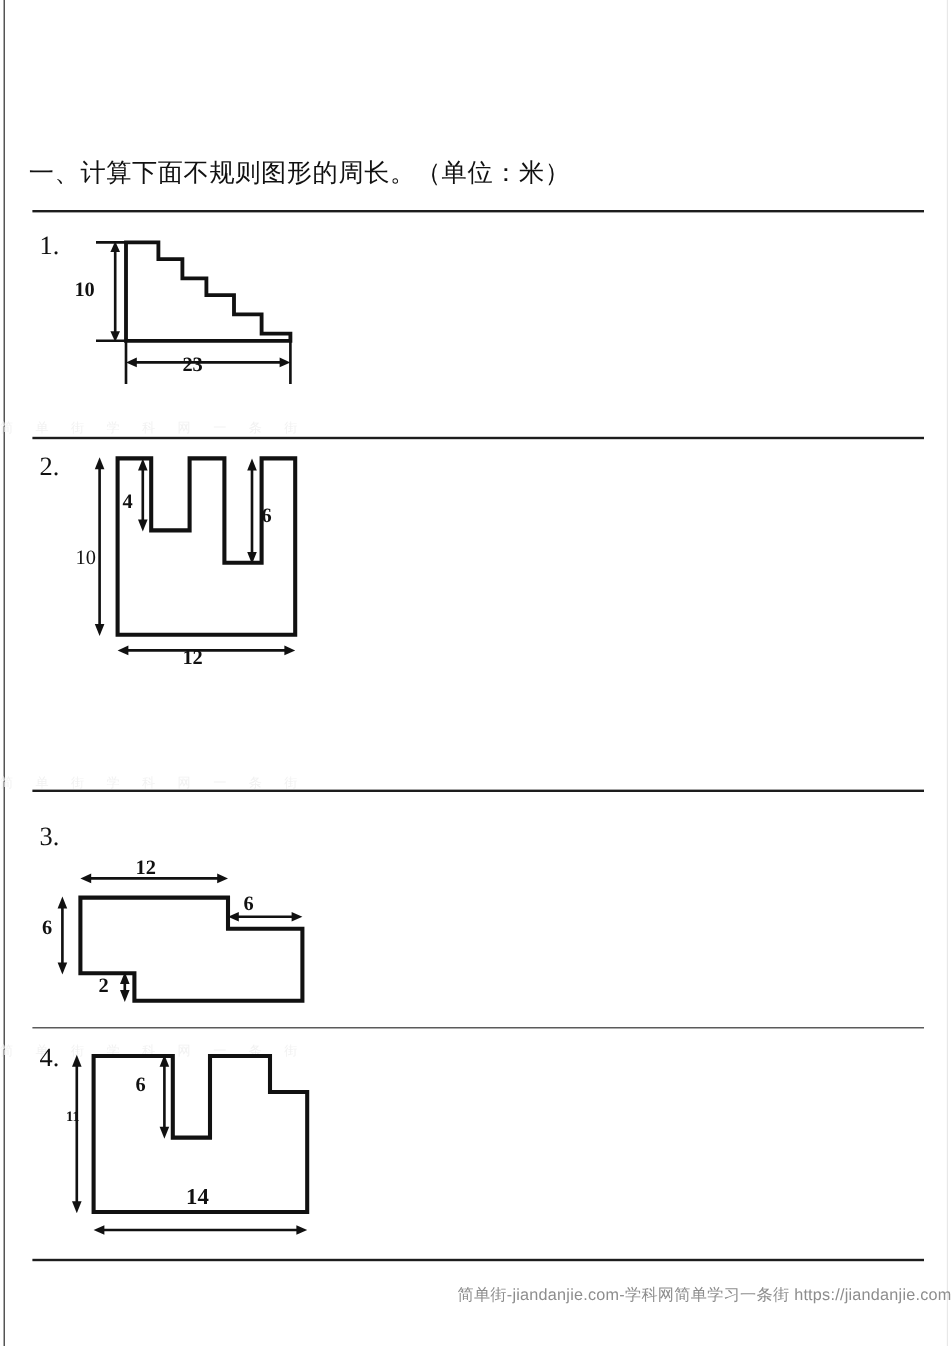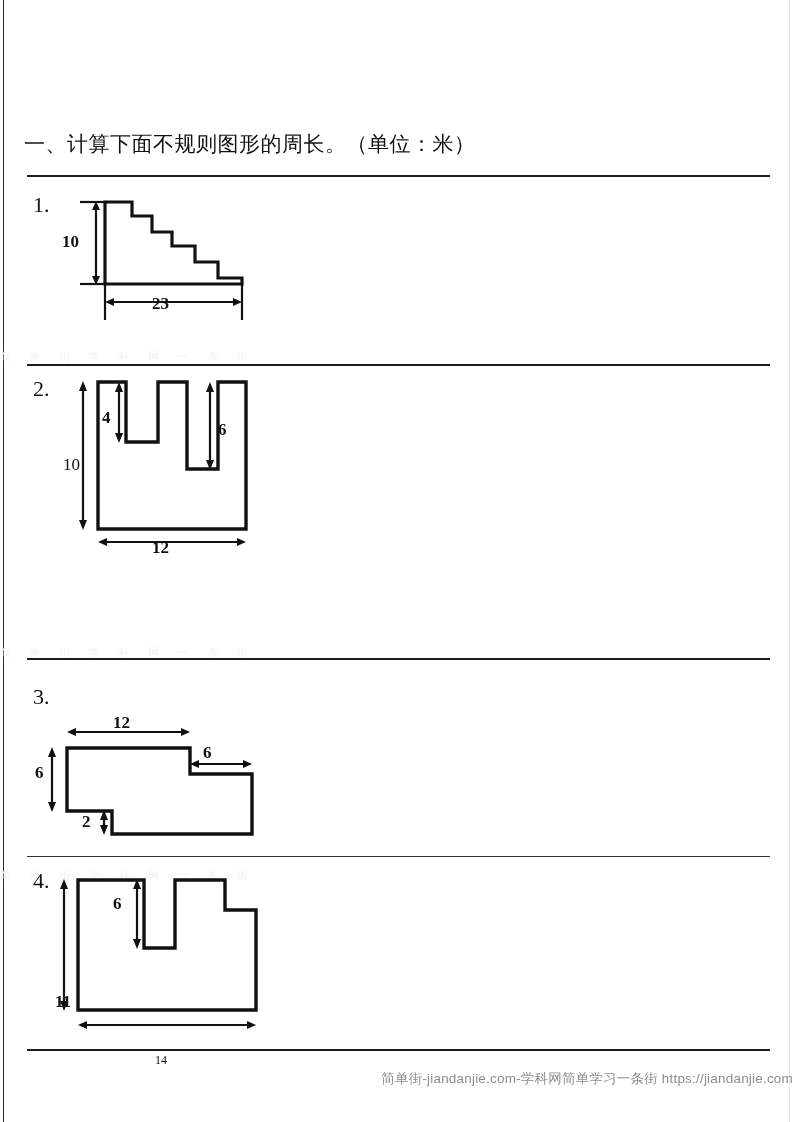--- a/index.html
+++ b/index.html
@@ -251,19 +251,19 @@
 
       <line x1="87" y1="19" x2="87" y2="74" stroke="#111111" stroke-width="2.2"></line>
       <polygon points="87,11 83,21 91,21" fill="#111111"></polygon>
       <polygon points="87,81 83,71 91,71" fill="#111111"></polygon>
 
       <line x1="34" y1="157" x2="200" y2="157" stroke="#111111" stroke-width="2.2"></line>
       <polygon points="28,157 37,153 37,161" fill="#111111"></polygon>
       <polygon points="206,157 197,153 197,161" fill="#111111"></polygon>
     </svg>
   </div>
-  <div class="prob-num" style="left:55px; top:992px; font-weight:bold; font-size:17px;">11</div>
+  <div class="prob-num" style="left:55px; top:923px; font-weight:bold; font-size:12px;">11</div>
   <div class="prob-num" style="left:113px; top:894px; font-weight:bold; font-size:17px;">6</div>
-  <div class="prob-num" style="left:155px; top:1053px; font-weight:normal; font-size:12px;">14</div>
+  <div class="prob-num" style="left:155px; top:987px; font-weight:bold; font-size:19px;">14</div>
 
   <div class="footer">简单街-jiandanjie.com-学科网简单学习一条街 https://jiandanjie.com</div>
 
 </div>
 
 </body></html>

